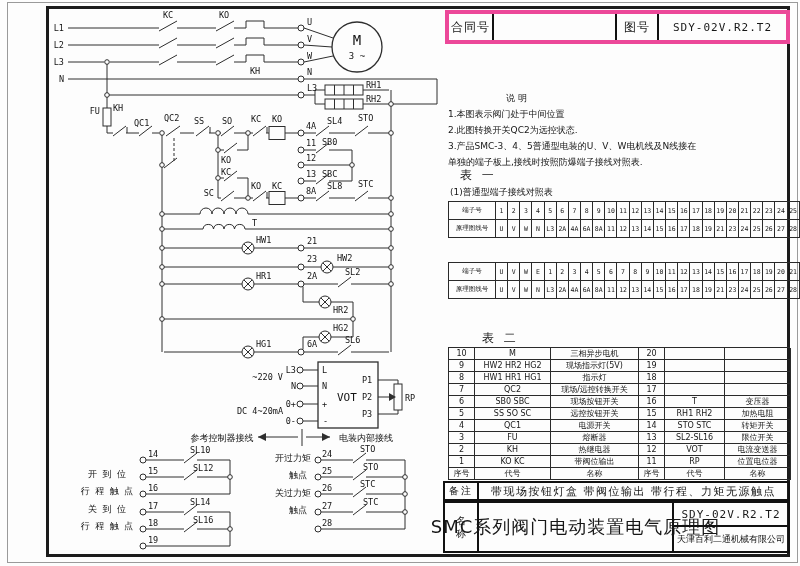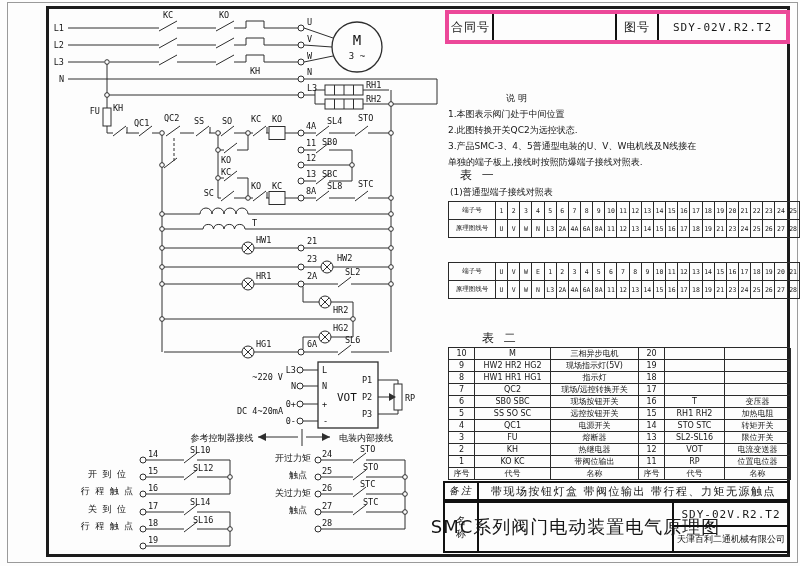--- a/index.html
+++ b/index.html
@@ -22,21 +22,21 @@
   .strip{display:grid;grid-template-columns:47px repeat(27,1fr);border-left:1px solid #2a2a2a;border-top:1px solid #2a2a2a;width:376px;}
   .strip .tcell{border-right:1px solid #2a2a2a;border-bottom:1px solid #2a2a2a;height:17px;
             display:flex;align-items:center;justify-content:center;font-size:6.5px;
             font-family:"DejaVu Sans Mono","DejaVu Sans",monospace;overflow:hidden;}
   .strip .thead{font-family:"DejaVu Sans","Liberation Sans",sans-serif;font-size:6.5px;}
   .comp{display:grid;grid-template-columns:26px 76px 88px 26px 60px 66px;
         border-left:1px solid #2a2a2a;border-top:1px solid #2a2a2a;width:342px;}
   .comp .ccell{border-right:1px solid #2a2a2a;border-bottom:1px solid #2a2a2a;height:11px;
         display:flex;align-items:center;justify-content:center;font-size:8px;overflow:hidden;white-space:nowrap;}
   .remarks{left:443px;top:481px;width:347px;height:20px;display:grid;grid-template-columns:34px 1fr;border:2px solid #111;}
-  .remarks .rl{border-right:2px solid #111;display:flex;align-items:center;justify-content:center;font-size:10px;letter-spacing:2px;font-style:italic;}
+  .remarks .rl{border-right:2px solid #111;display:flex;align-items:center;justify-content:center;font-size:10px;letter-spacing:2px;}
   .remarks .rt{display:flex;align-items:center;justify-content:center;font-size:11px;letter-spacing:1.5px;white-space:nowrap;}
   .nameblk{left:443px;top:501px;width:347px;height:52px;display:grid;grid-template-columns:34px 195px 1fr;border:2px solid #111;}
   .nameblk .nl{border-right:2px solid #111;display:flex;align-items:center;justify-content:center;}
   .nameblk .nl div{width:12px;word-break:break-all;font-size:10px;line-height:13px;text-align:center;}
   .nameblk .nm{border-right:2px solid #111;display:flex;align-items:center;justify-content:center;
         font-size:18px;letter-spacing:1px;white-space:nowrap;}
   .nameblk .nr{display:grid;grid-template-rows:1fr 1fr;}
   .nameblk .nr .top{border-bottom:2px solid #111;display:flex;align-items:center;justify-content:center;
         font-family:"DejaVu Sans Mono",monospace;font-size:11px;letter-spacing:1px;}
   .nameblk .nr .bot{display:flex;align-items:center;justify-content:center;font-size:9px;text-align:center;}

